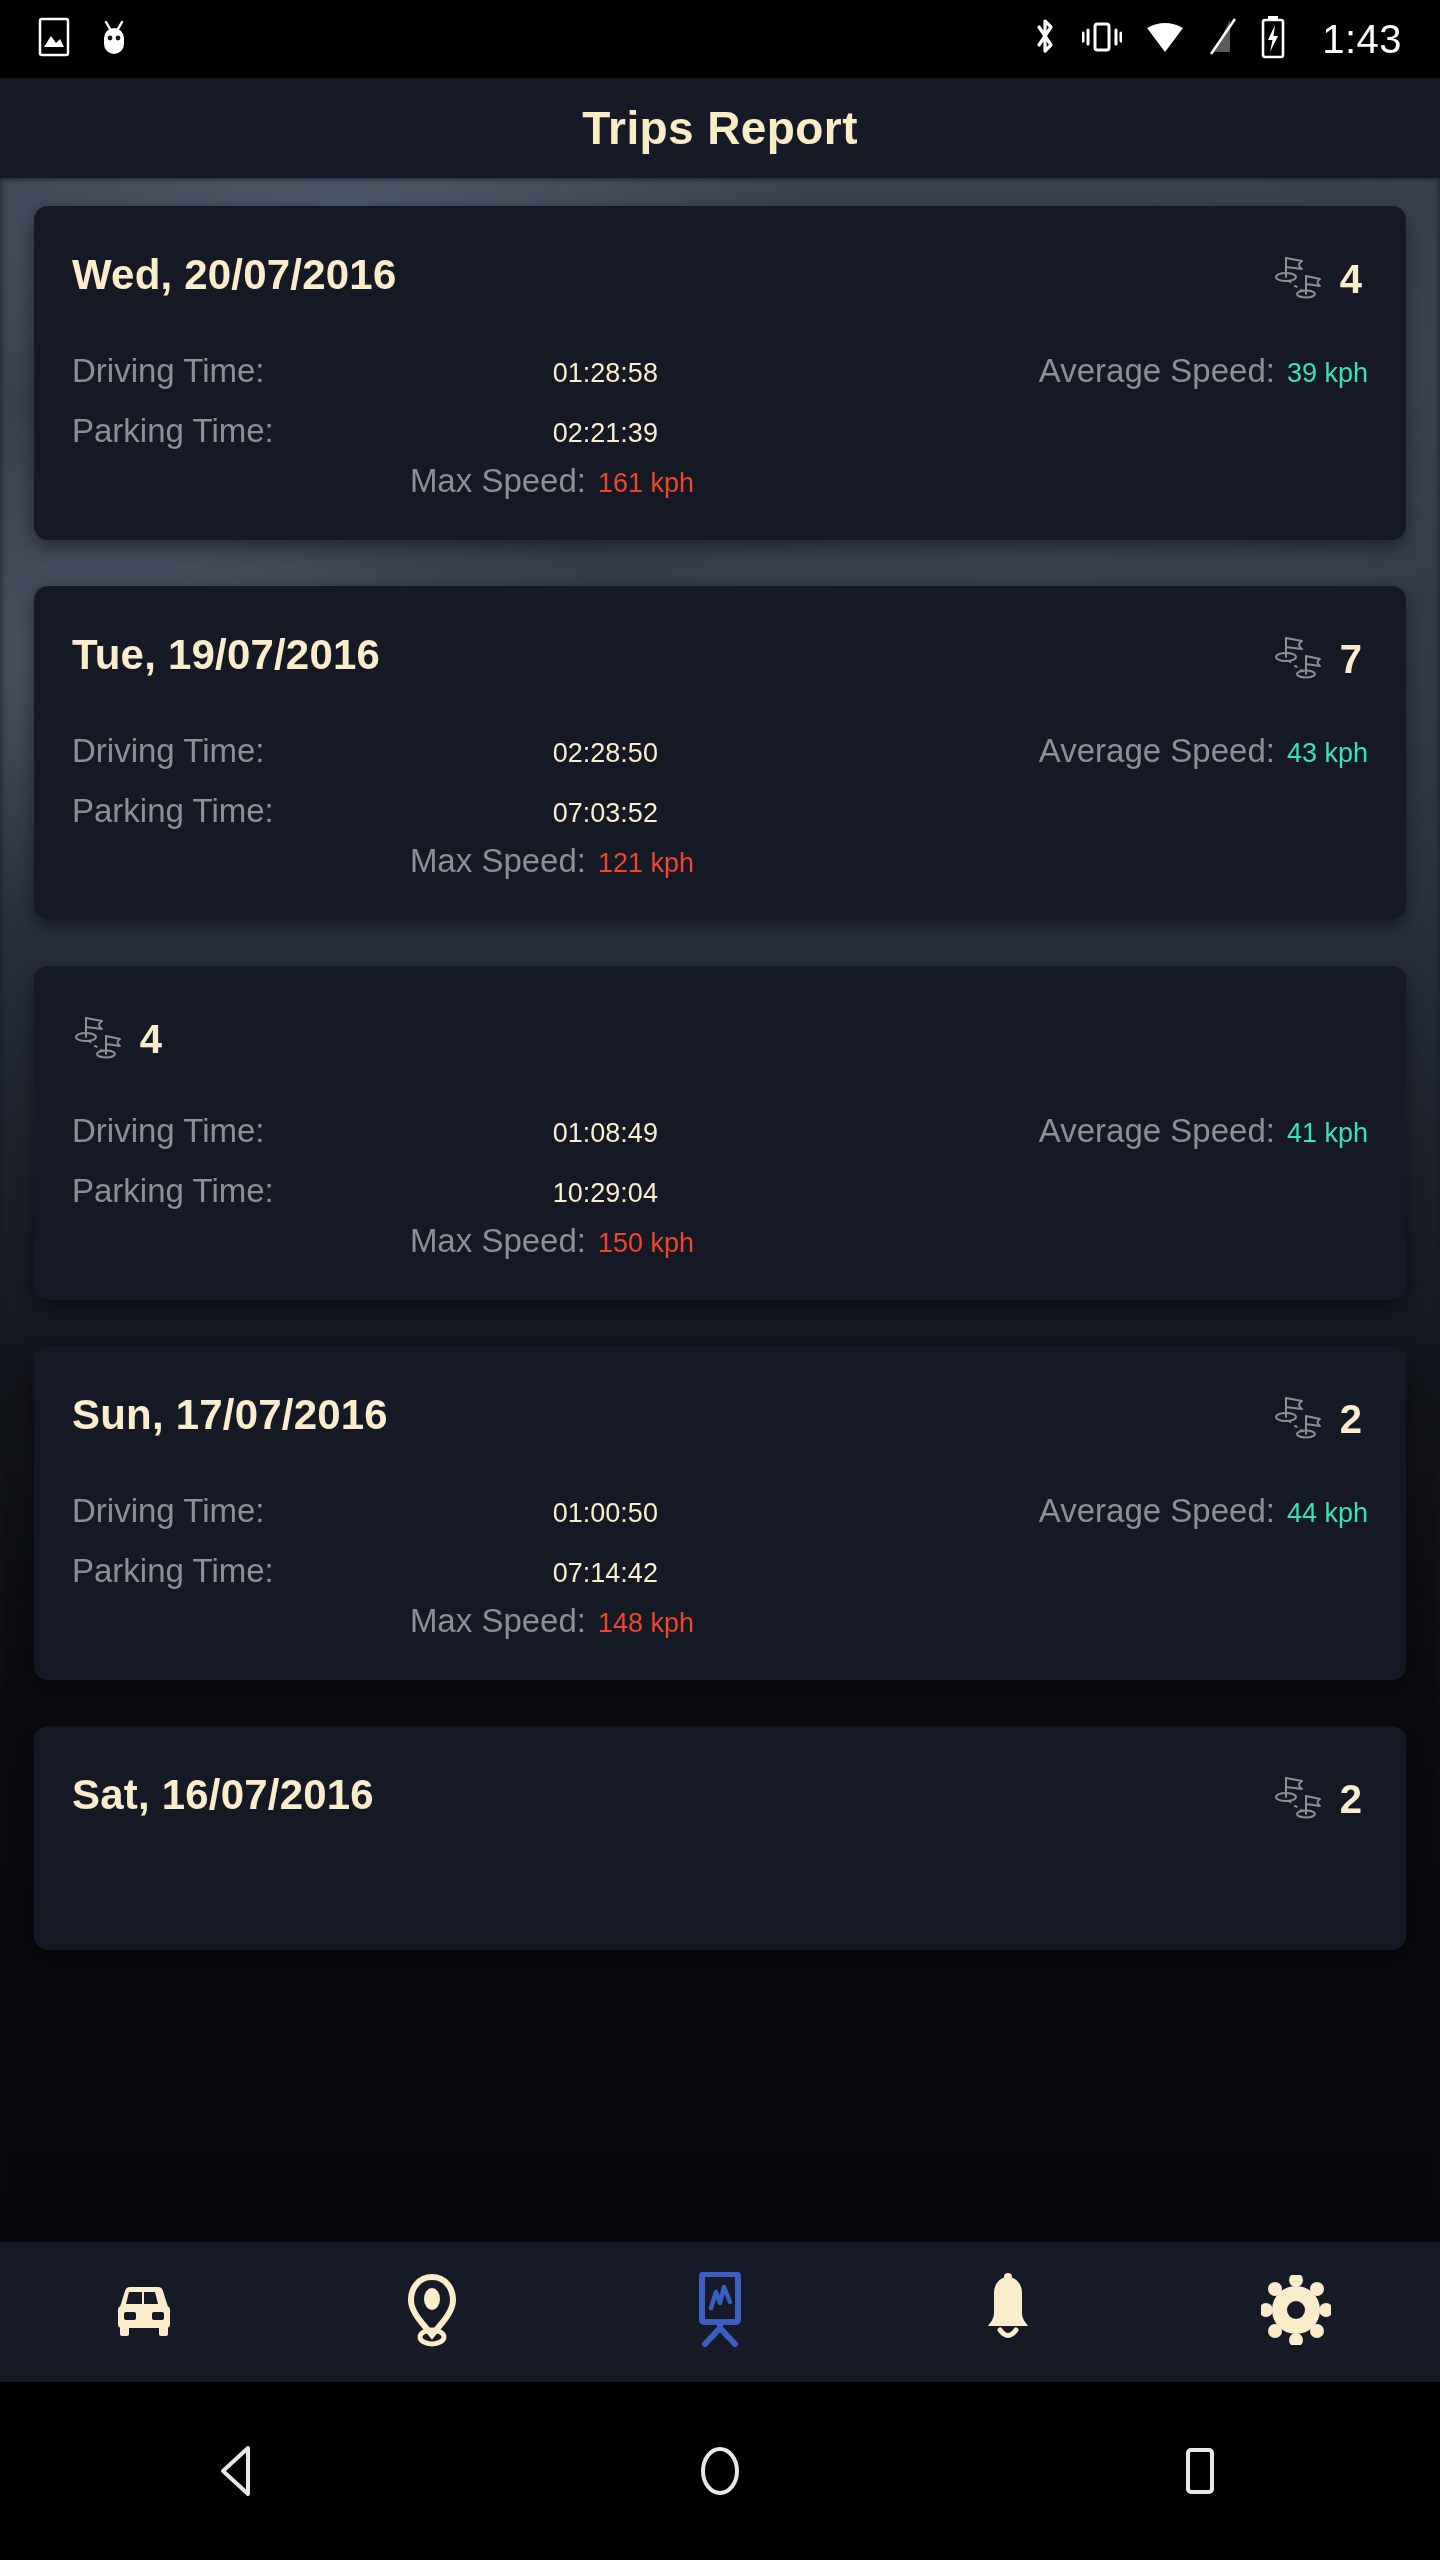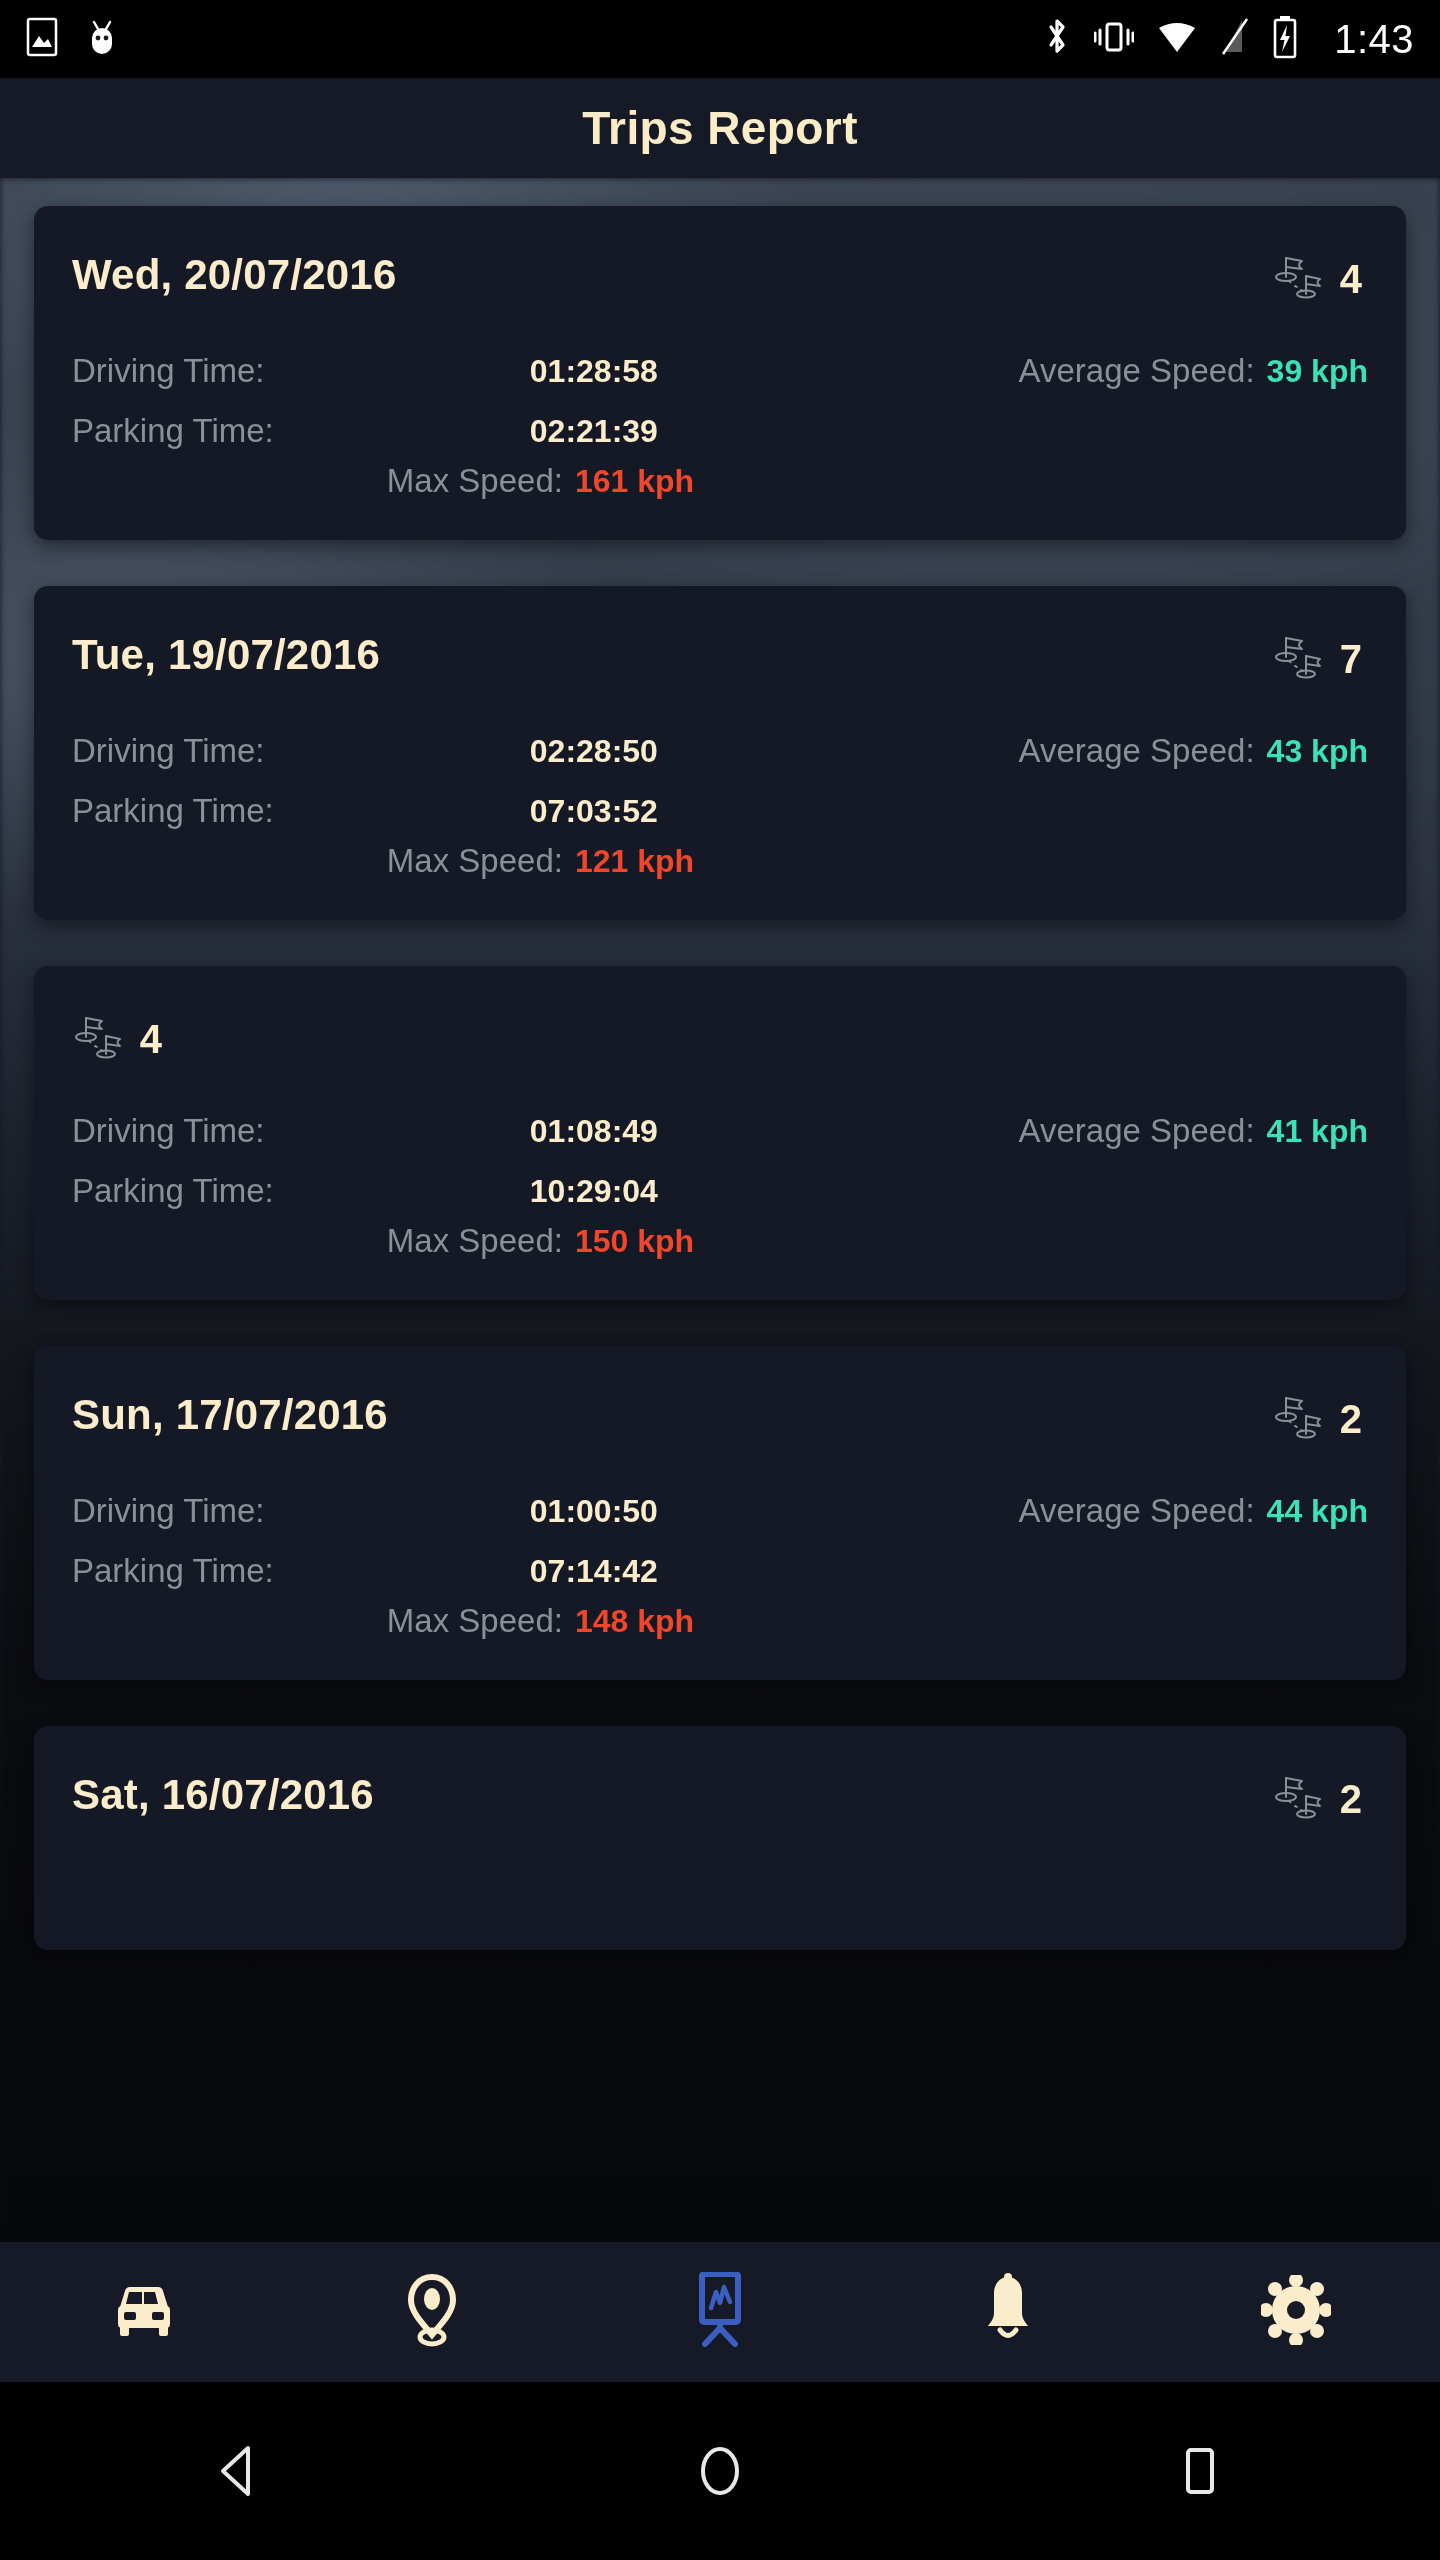--- a/index.html
+++ b/index.html
@@ -10,21 +10,21 @@
     overflow:hidden;
     position:relative;
   }
 
   
   .statusbar{
     position:absolute; top:0; left:0;
     width:1440px; height:78px;
     background:#000;
     display:flex; align-items:center;
-    padding:0 26px;
+    padding:0 38px;
     z-index:40;
   }
   .sb-left{ display:flex; align-items:center; gap:26px; }
   .sb-right{ margin-left:auto; display:flex; align-items:center; gap:22px; }
   .sb-time{
     color:#fff; font-size:40px; font-weight:400;
     letter-spacing:0.5px; margin-left:14px;
     font-family:"Liberation Sans", sans-serif;
   }
   .sb-ic{ display:block; }
@@ -117,22 +117,22 @@
     width:48%;
     display:flex; align-items:baseline; justify-content:flex-end;margin-top:12px;
   }
   .lbl{
     color:#8b9097;
     font-size:33px;
     font-weight:400;
     white-space:nowrap;
   }
   .val{
-    font-size:32px;
-    font-weight:700;
+    font-size:27px;
+    font-weight:400;
     white-space:nowrap;
     margin-left:auto;
     padding-left:24px;
     text-align:right;
   }
   .left-cell .val{ color:#fbeccb; padding-right:88px; }
   .right-cell .val{ margin-left:12px; padding-left:0; }
   .val-avg{ color:#3de2b4; }
   .val-max{ color:#f0462a; }
 

